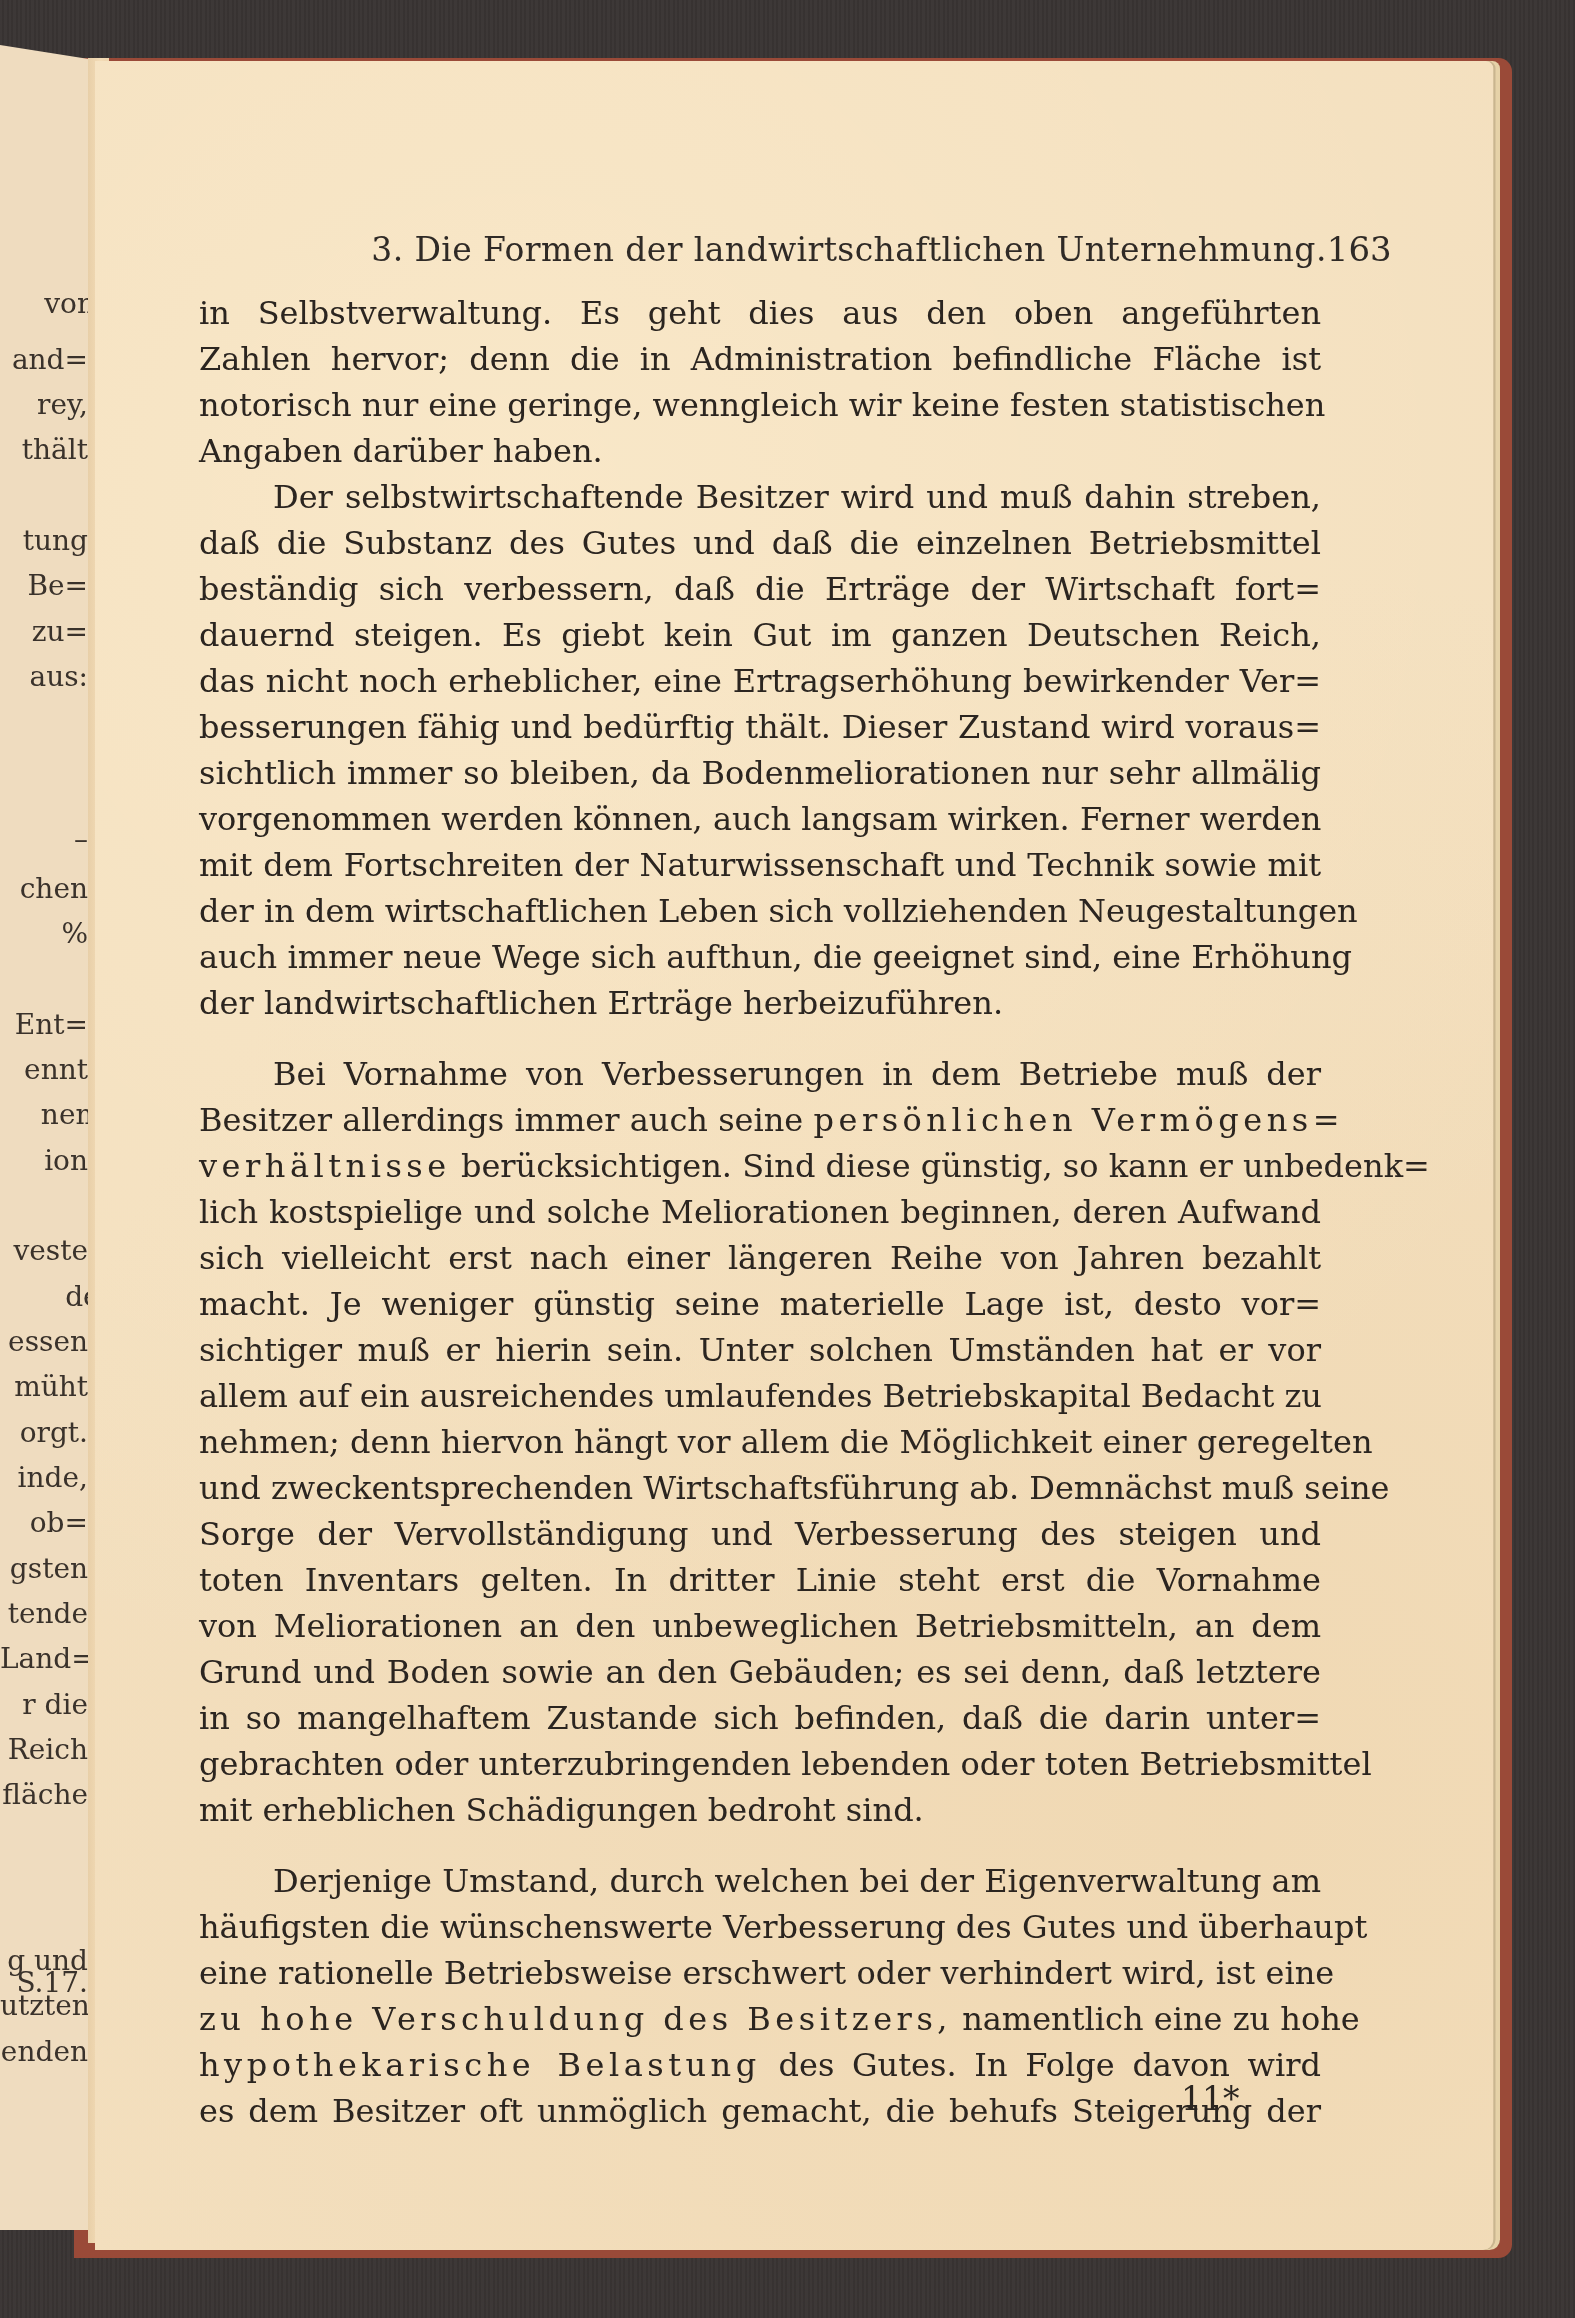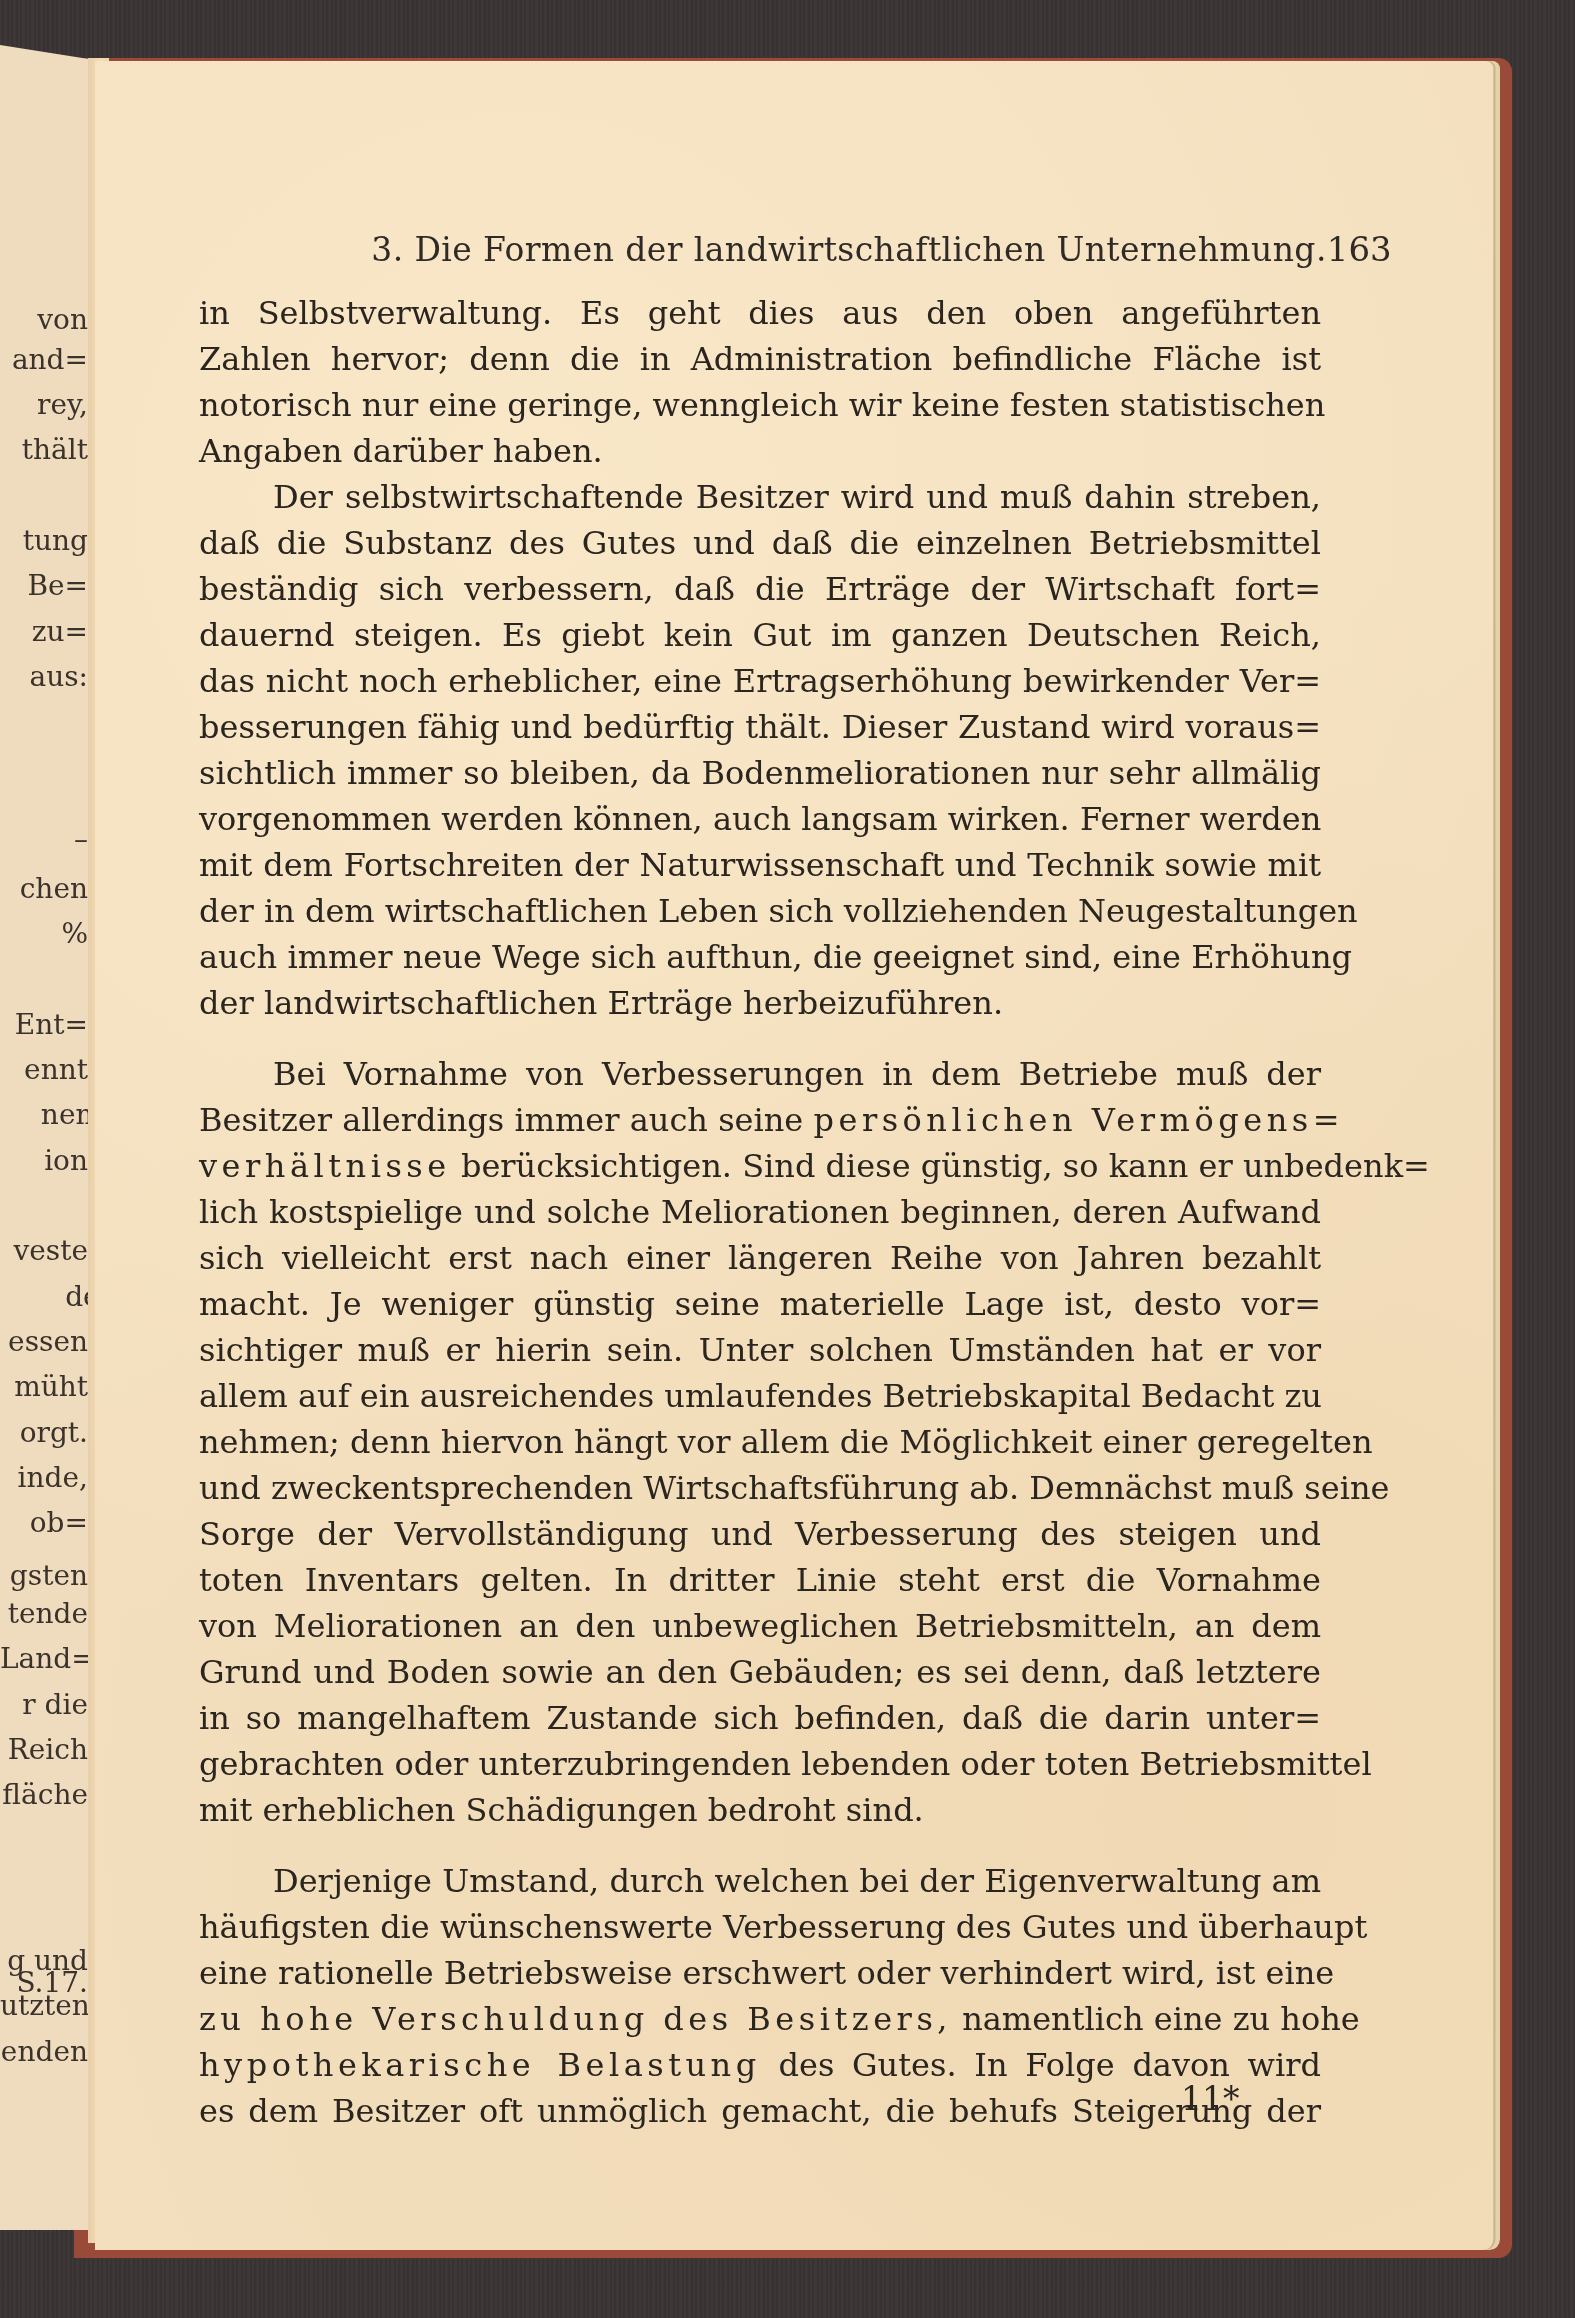--- a/index.html
+++ b/index.html
@@ -70,21 +70,21 @@
   }
 </style>
 </head>
 <body>
 
 <div class="backdrop"></div>
 <div class="cover-edge"></div>
 <div class="left-page"></div>
 
 <div id="margin-frags">
-    <div class="margin-frag" style="top: 297px;">von</div>
+    <div class="margin-frag" style="top: 281px; padding-left: 7px;">von</div>
     <div class="margin-frag" style="top: 337px;">and=</div>
     <div class="margin-frag" style="top: 382px;">rey,</div>
     <div class="margin-frag" style="top: 427px;">thält</div>
     <div class="margin-frag" style="top: 518px;">tung</div>
     <div class="margin-frag" style="top: 563px;">Be=</div>
     <div class="margin-frag" style="top: 609px;">zu=</div>
     <div class="margin-frag" style="top: 654px;">aus:</div>
     <div class="margin-frag" style="top: 817px;">–</div>
     <div class="margin-frag" style="top: 866px;">chen</div>
     <div class="margin-frag" style="top: 911px;">%</div>
@@ -92,21 +92,21 @@
     <div class="margin-frag" style="top: 1047px;">ennt</div>
     <div class="margin-frag" style="top: 1092px; margin-left: 14px;">nem</div>
     <div class="margin-frag" style="top: 1138px;">ion</div>
     <div class="margin-frag" style="top: 1228px;">veste</div>
     <div class="margin-frag" style="top: 1274px; padding-left: 26px;">des</div>
     <div class="margin-frag" style="top: 1319px;">essen</div>
     <div class="margin-frag" style="top: 1364px;">müht</div>
     <div class="margin-frag" style="top: 1410px;">orgt.</div>
     <div class="margin-frag" style="top: 1455px;">inde,</div>
     <div class="margin-frag" style="top: 1500px;">ob=</div>
-    <div class="margin-frag" style="top: 1546px; margin-top: 7px;">gsten</div>
+    <div class="margin-frag" style="top: 1546px;">gsten</div>
     <div class="margin-frag" style="top: 1591px;">tende</div>
     <div class="margin-frag" style="top: 1636px;">Land=</div>
     <div class="margin-frag" style="top: 1682px;">r die</div>
     <div class="margin-frag" style="top: 1727px;">Reich</div>
     <div class="margin-frag" style="top: 1772px;">fläche</div>
     <div class="margin-frag" style="top: 1960px;">S.17.</div>
     <div class="margin-frag" style="top: 1938px;">g und</div>
     <div class="margin-frag" style="top: 1983px;">utzten</div>
     <div class="margin-frag" style="top: 2029px;">enden</div>
   </div>

